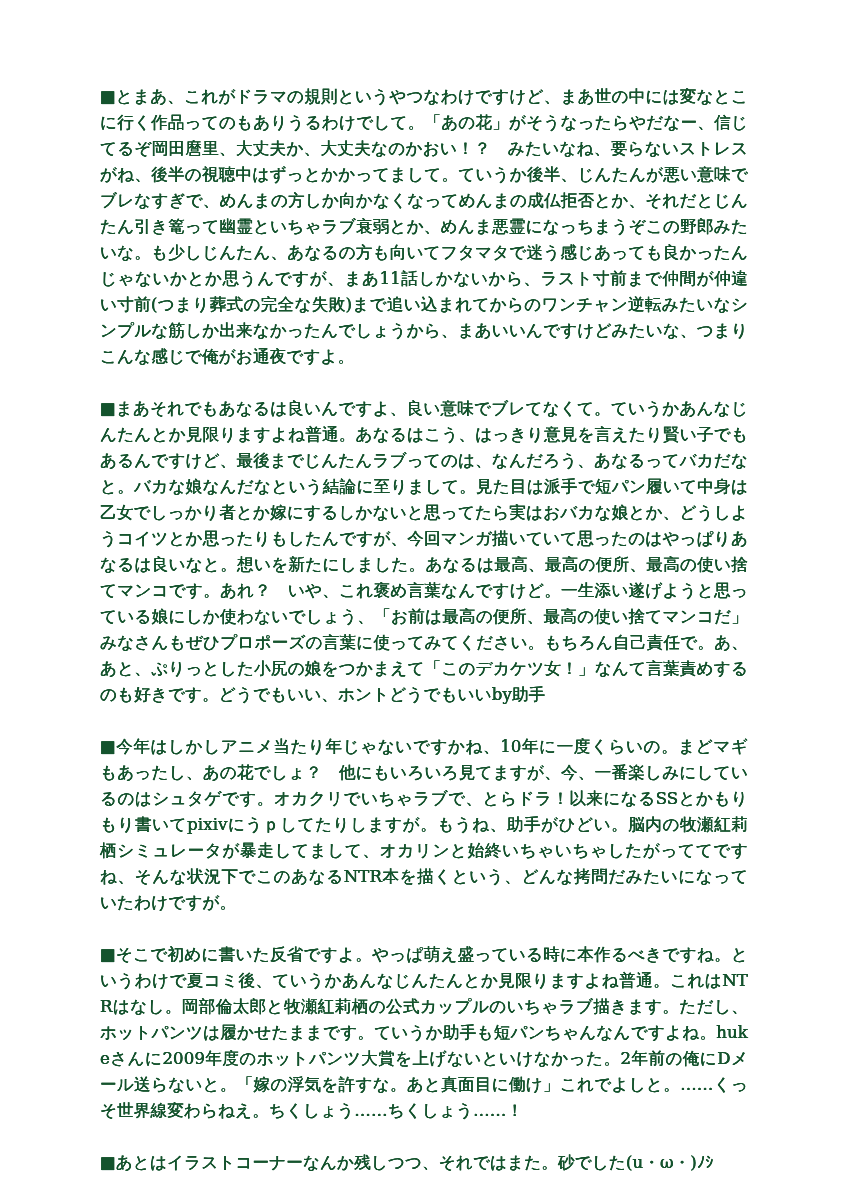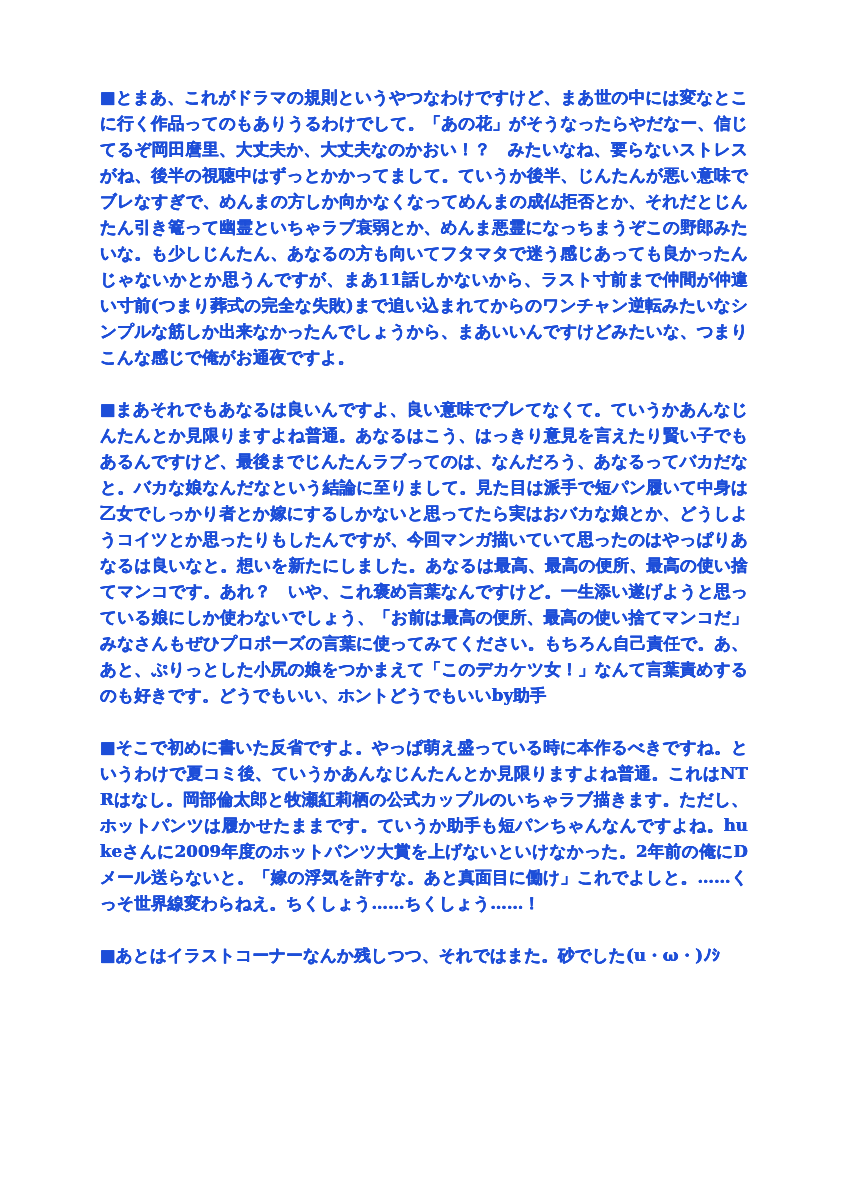--- a/index.html
+++ b/index.html
@@ -27,46 +27,47 @@
     position: absolute;
     left: 100px;
     top: 84px;
     width: 648px;
   }
   .para {
     margin: 0 0 26px 0;
     padding: 0;
     font-size: 16.6px;
     line-height: 26px;
-    color: #1d4ed8;
+    color: #14532d;
     text-align: justify;
     text-justify: inter-character;
     letter-spacing: 0.1px;
     word-break: break-all;
     overflow-wrap: break-word;
-    font-weight: 700;
+    font-weight: 400;
     -webkit-font-smoothing: none;
   }
   .para.last {
     margin-bottom: 0;
   }
   
   .para {
     text-shadow: 0.22px 0 0 currentColor, -0.22px 0 0 currentColor;
   }
 </style>
 </head>
 <body>
 
 <div id="page">
   <div id="text-column">
 
     <p class="para">■とまあ、これがドラマの規則というやつなわけですけど、まあ世の中には変なとこに行く作品ってのもありうるわけでして。「あの花」がそうなったらやだなー、信じてるぞ岡田麿里、大丈夫か、大丈夫なのかおい！？　みたいなね、要らないストレスがね、後半の視聴中はずっとかかってまして。ていうか後半、じんたんが悪い意味でブレなすぎで、めんまの方しか向かなくなってめんまの成仏拒否とか、それだとじんたん引き篭って幽霊といちゃラブ衰弱とか、めんま悪霊になっちまうぞこの野郎みたいな。も少しじんたん、あなるの方も向いてフタマタで迷う感じあっても良かったんじゃないかとか思うんですが、まあ11話しかないから、ラスト寸前まで仲間が仲違い寸前(つまり葬式の完全な失敗)まで追い込まれてからのワンチャン逆転みたいなシンプルな筋しか出来なかったんでしょうから、まあいいんですけどみたいな、つまりこんな感じで俺がお通夜ですよ。</p>
 
     <p class="para">■まあそれでもあなるは良いんですよ、良い意味でブレてなくて。ていうかあんなじんたんとか見限りますよね普通。あなるはこう、はっきり意見を言えたり賢い子でもあるんですけど、最後までじんたんラブってのは、なんだろう、あなるってバカだなと。バカな娘なんだなという結論に至りまして。見た目は派手で短パン履いて中身は乙女でしっかり者とか嫁にするしかないと思ってたら実はおバカな娘とか、どうしようコイツとか思ったりもしたんですが、今回マンガ描いていて思ったのはやっぱりあなるは良いなと。想いを新たにしました。あなるは最高、最高の便所、最高の使い捨てマンコです。あれ？　いや、これ褒め言葉なんですけど。一生添い遂げようと思っている娘にしか使わないでしょう、「お前は最高の便所、最高の使い捨てマンコだ」　みなさんもぜひプロポーズの言葉に使ってみてください。もちろん自己責任で。あ、あと、ぷりっとした小尻の娘をつかまえて「このデカケツ女！」なんて言葉責めするのも好きです。どうでもいい、ホントどうでもいいby助手</p>
 
+    <p class="para">■今年はしかしアニメ当たり年じゃないですかね、10年に一度くらいの。まどマギもあったし、あの花でしょ？　他にもいろいろ見てますが、今、一番楽しみにしているのはシュタゲです。オカクリでいちゃラブで、とらドラ！以来になるSSとかもりもり書いてpixivにうｐしてたりしますが。もうね、助手がひどい。脳内の牧瀬紅莉栖シミュレータが暴走してまして、オカリンと始終いちゃいちゃしたがっててですね、そんな状況下でこのあなるNTR本を描くという、どんな拷問だみたいになっていたわけですが。</p>
 
     <p class="para">■そこで初めに書いた反省ですよ。やっぱ萌え盛っている時に本作るべきですね。というわけで夏コミ後、ていうかあんなじんたんとか見限りますよね普通。これはNTRはなし。岡部倫太郎と牧瀬紅莉栖の公式カップルのいちゃラブ描きます。ただし、ホットパンツは履かせたままです。ていうか助手も短パンちゃんなんですよね。hukeさんに2009年度のホットパンツ大賞を上げないといけなかった。2年前の俺にDメール送らないと。「嫁の浮気を許すな。あと真面目に働け」これでよしと。……くっそ世界線変わらねえ。ちくしょう……ちくしょう……！</p>
 
     <p class="para last">■あとはイラストコーナーなんか残しつつ、それではまた。砂でした(u・ω・)ﾉｼ</p>
 
   </div>
 </div>
 
 </body></html>

